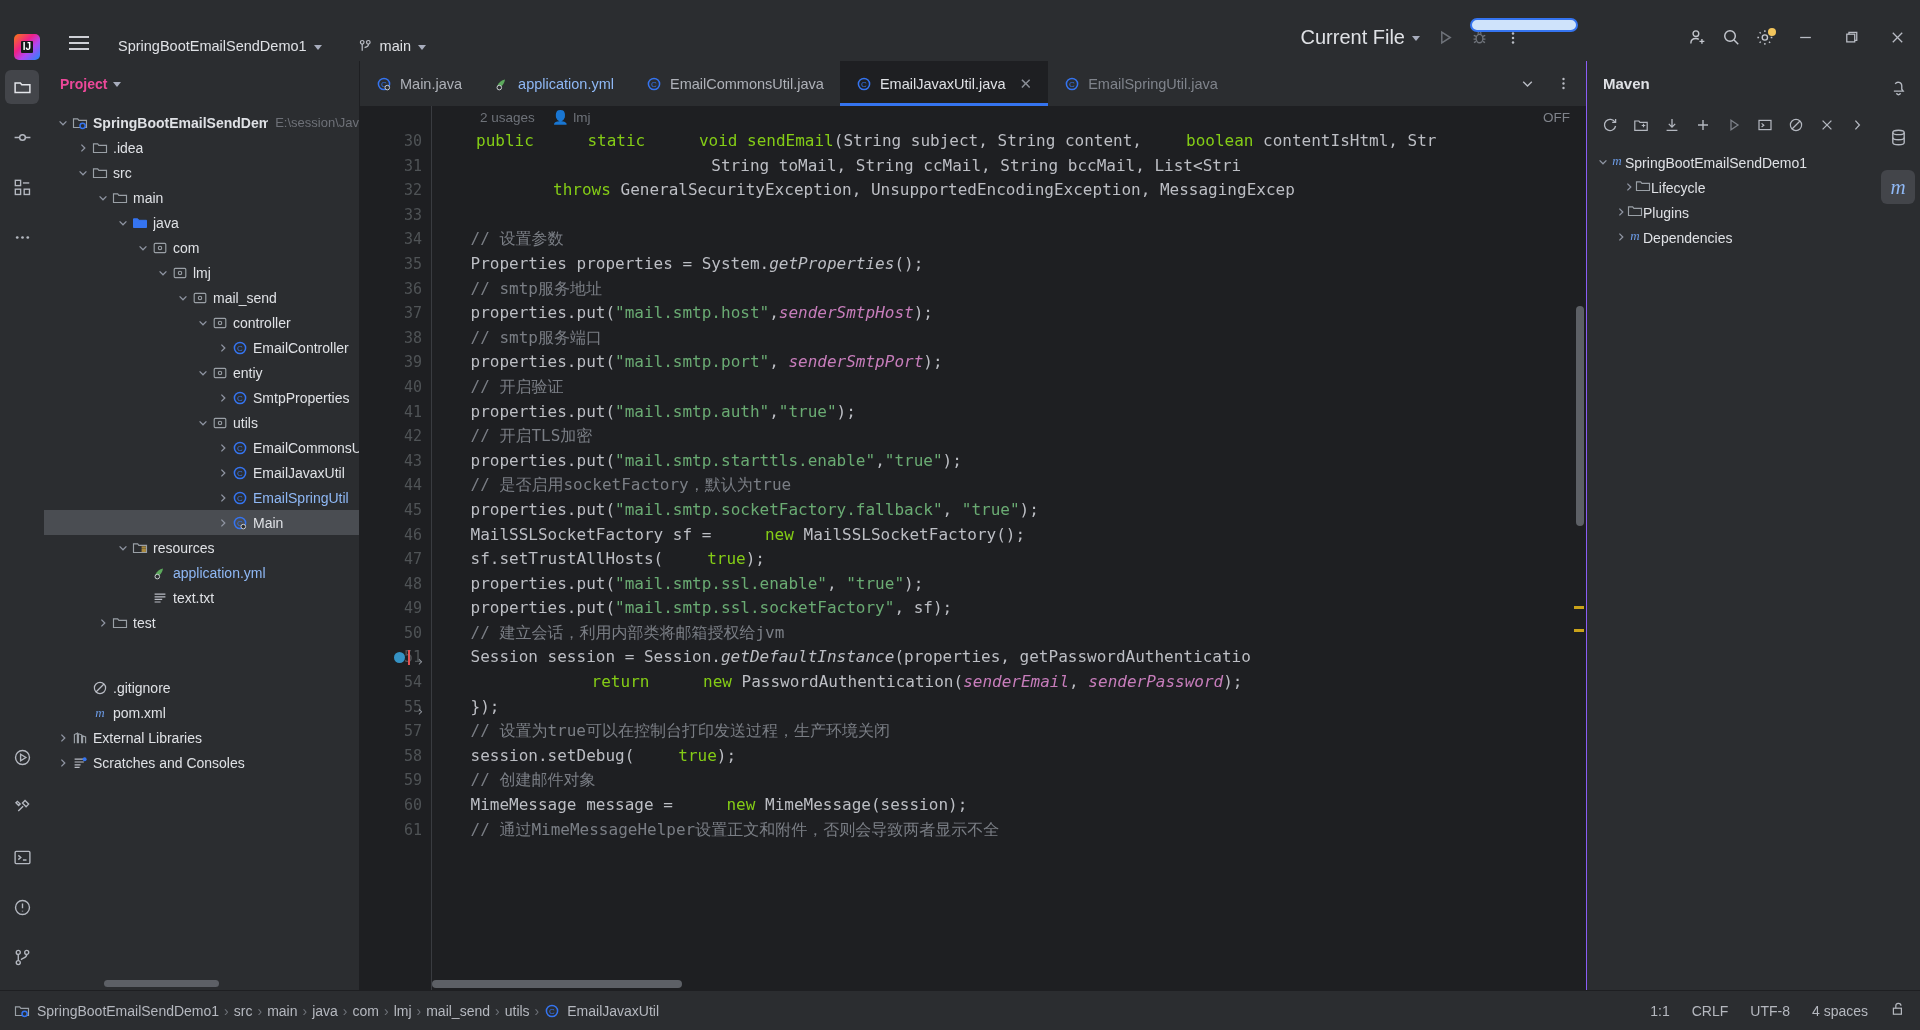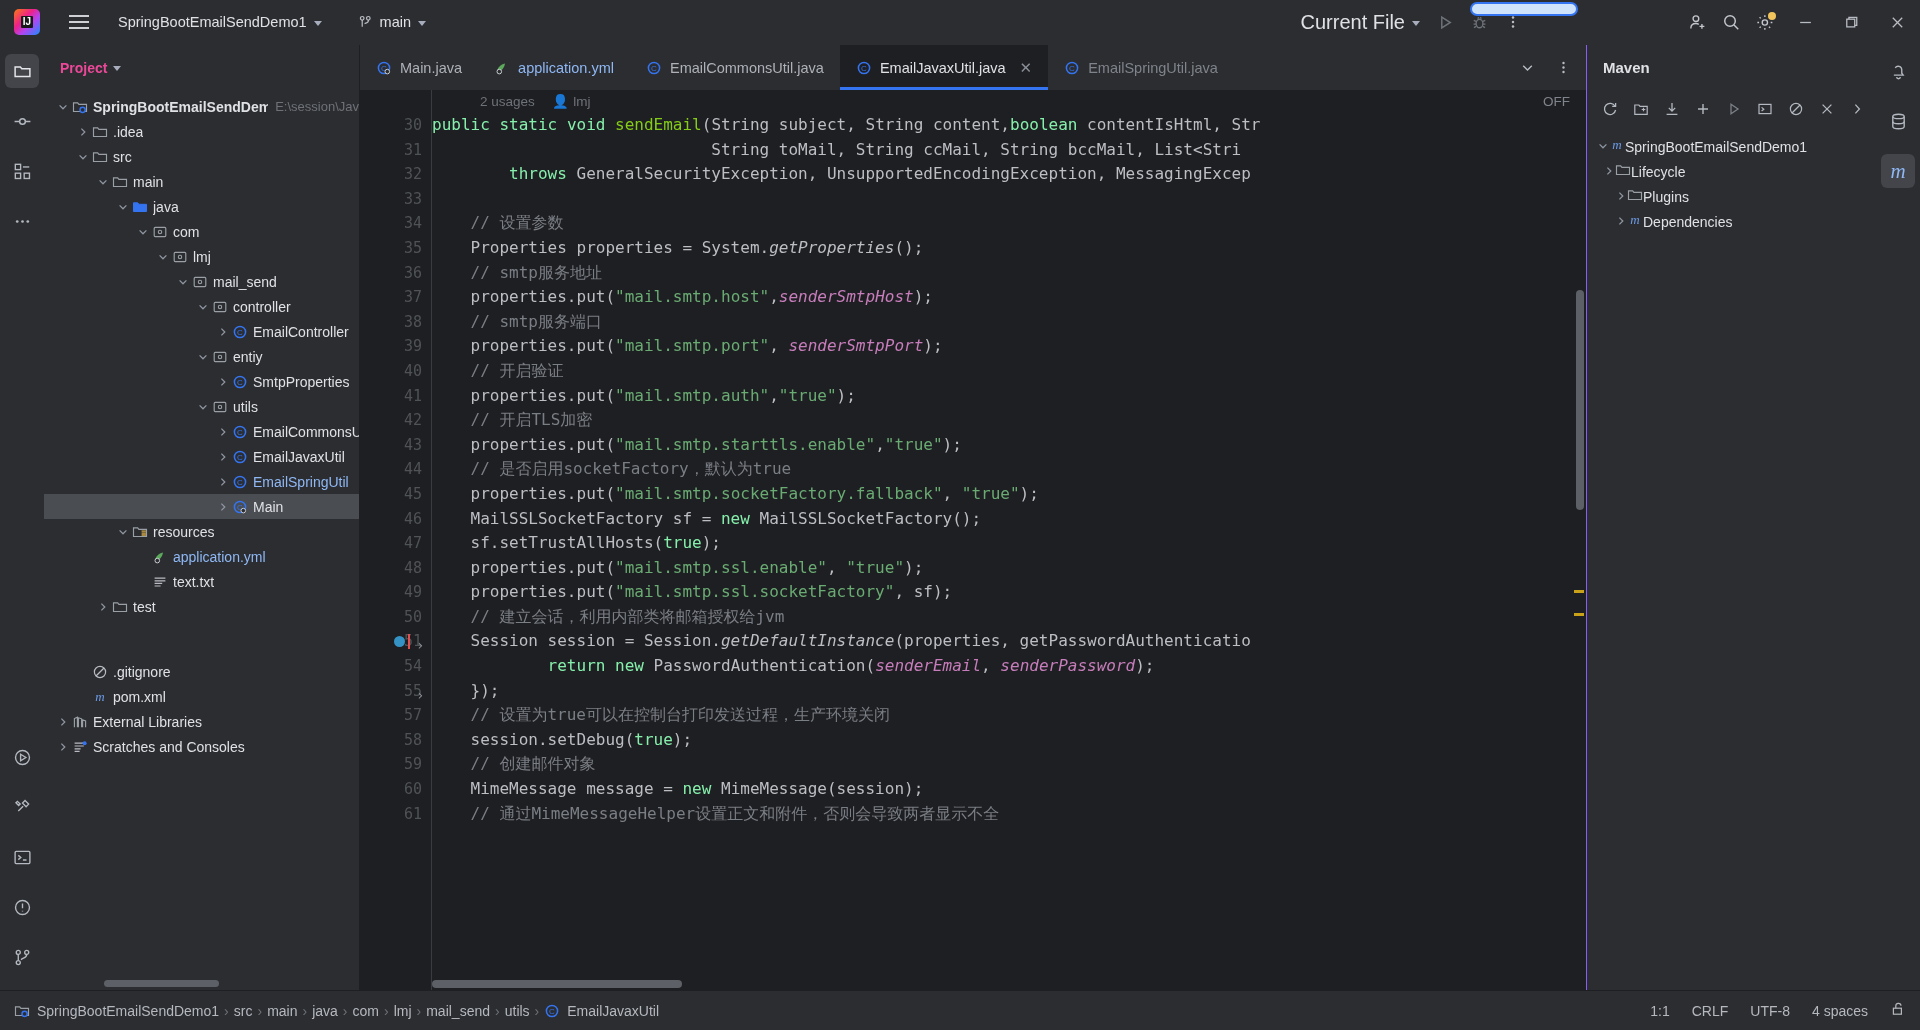--- a/index.html
+++ b/index.html
@@ -7,22 +7,22 @@
     width: 1920px; height: 1030px;
     background: #2b2d30;
     font-family: "Liberation Sans", sans-serif;
     overflow: hidden;
     color: #dfe1e5;
   }
   .app { position: relative; width: 1920px; height: 1030px; display: flex; flex-direction: column; }
 
   
   .titlebar {
-    height: 45px; background: #2b2d30; display: flex; align-items: center;
-    flex: 0 0 45px; position: relative; border-bottom: 1px solid #2b2d30;
+    height: 45px; background: #2b2d30; display: flex; align-items: flex-end;
+    flex: 0 0 45px; position: relative; border-bottom: 1px solid #2b2d30; margin-top: 16px;
   }
   .ij-logo { width: 26px; height: 26px; margin-left: 14px; border-radius: 5px;
     background: linear-gradient(135deg,#f97a12 0%,#ed2188 38%,#b345f1 62%,#1a8cff 100%);
     display:flex; align-items:center; justify-content:center; position: relative; }
   .ij-logo span { font-size: 10px; font-weight: 700; color:#fff; font-family:"Liberation Sans",sans-serif;
     background:#17181a; padding:1px 2px; border-radius:1px; line-height:1; }
   .burger { width: 34px; height: 34px; margin-left: 22px; display:flex; flex-direction:column;
     align-items:center; justify-content:center; gap:4px; cursor:pointer; border-radius:4px;}
   .burger i { display:block; width:20px; height:2px; background:#ced0d6; }
   .tb-item { display:flex; align-items:center; gap:7px; height:28px; padding:0 8px;
@@ -90,21 +90,21 @@
 
   .code-wrap { flex:1 1 auto; display:flex; position:relative; overflow:hidden; background:#1e1f22; }
   .gutter { width:72px; flex:0 0 72px; background:#1e1f22; position:relative; }
   .code { flex:1 1 auto; position:relative; overflow:hidden; }
   .cl { height:24.6px; line-height:24.6px; font-family:"DejaVu Sans Mono", monospace;
     font-size:16px; white-space:pre; color:#bcbec4; }
   .gl { height:24.6px; line-height:24.6px; font-family:"DejaVu Sans Mono", monospace;
     font-size:15px; color:#4f5356; text-align:right; padding-right:10px; position:relative; }
   .hint { height:23px; line-height:23px; font-size:13.5px; color:#6e7279;
     font-family:"Liberation Sans",sans-serif; padding-left:48px; }
-  .kw { color:#86efac; }
+  .kw { color:#84cc16;margin-left:44px; }
   .fn { color:#84cc16; }
   .str { color:#6aab73; }
   .fld { color:#c77dbb; font-style:italic; }
   .mth { color:#bcbec4; font-style:italic; }
   .cmt { color:#7a7e85; }
   .off-badge { position:absolute; right:16px; top:4px; font-size:13.5px; color:#7f838b;
     font-family:"Liberation Sans",sans-serif; }
   .vline { position:absolute; left:0; top:0; bottom:0; width:1px; background:#393b40; }
   .code-scroll-v { position:absolute; right:2px; top:200px; width:8px; height:220px;
     background:#5d6066; border-radius:4px; }
@@ -834,21 +834,21 @@
       <div class="maven-tree" id="maven-tree">
           <div class="mrow" style="padding-left: 10px;">
             <span class="arrow"><svg width="12" height="12" viewBox="0 0 12 12" fill="none" stroke="#9096a3" stroke-width="1.25">
                 <path d="M2.6 4.4L6 7.8l3.4-3.4"></path>
               </svg></span>
             <span class="ico"><svg width="16" height="16" viewBox="0 0 16 16" fill="none">
                 <text x="8" y="12" text-anchor="middle" font-size="13" fill="#6c9ce8" font-style="italic" font-family="Liberation Serif, serif">m</text>
               </svg></span>
             <span>SpringBootEmailSendDemo1</span>
           </div>
-          <div class="mrow" style="padding-left: 16px;">
+          <div class="mrow" style="padding-left: 36px;">
             <span class="arrow"><svg width="12" height="12" viewBox="0 0 12 12" fill="none" stroke="#9096a3" stroke-width="1.25">
                 <path d="M4.4 2.6L7.8 6l-3.4 3.4"></path>
               </svg></span>
             <span class="ico"><svg width="16" height="16" viewBox="0 0 16 16" fill="none">
                 <path d="M1.5 3.8h4.2l1.2 1.5h7.6v7.2H1.5z" stroke="#9aa0a6" stroke-width="1.15"></path>
               </svg></span>
             <span>Lifecycle</span>
           </div>
           <div class="mrow" style="padding-left: 28px;">
             <span class="arrow"><svg width="12" height="12" viewBox="0 0 12 12" fill="none" stroke="#9096a3" stroke-width="1.25">

